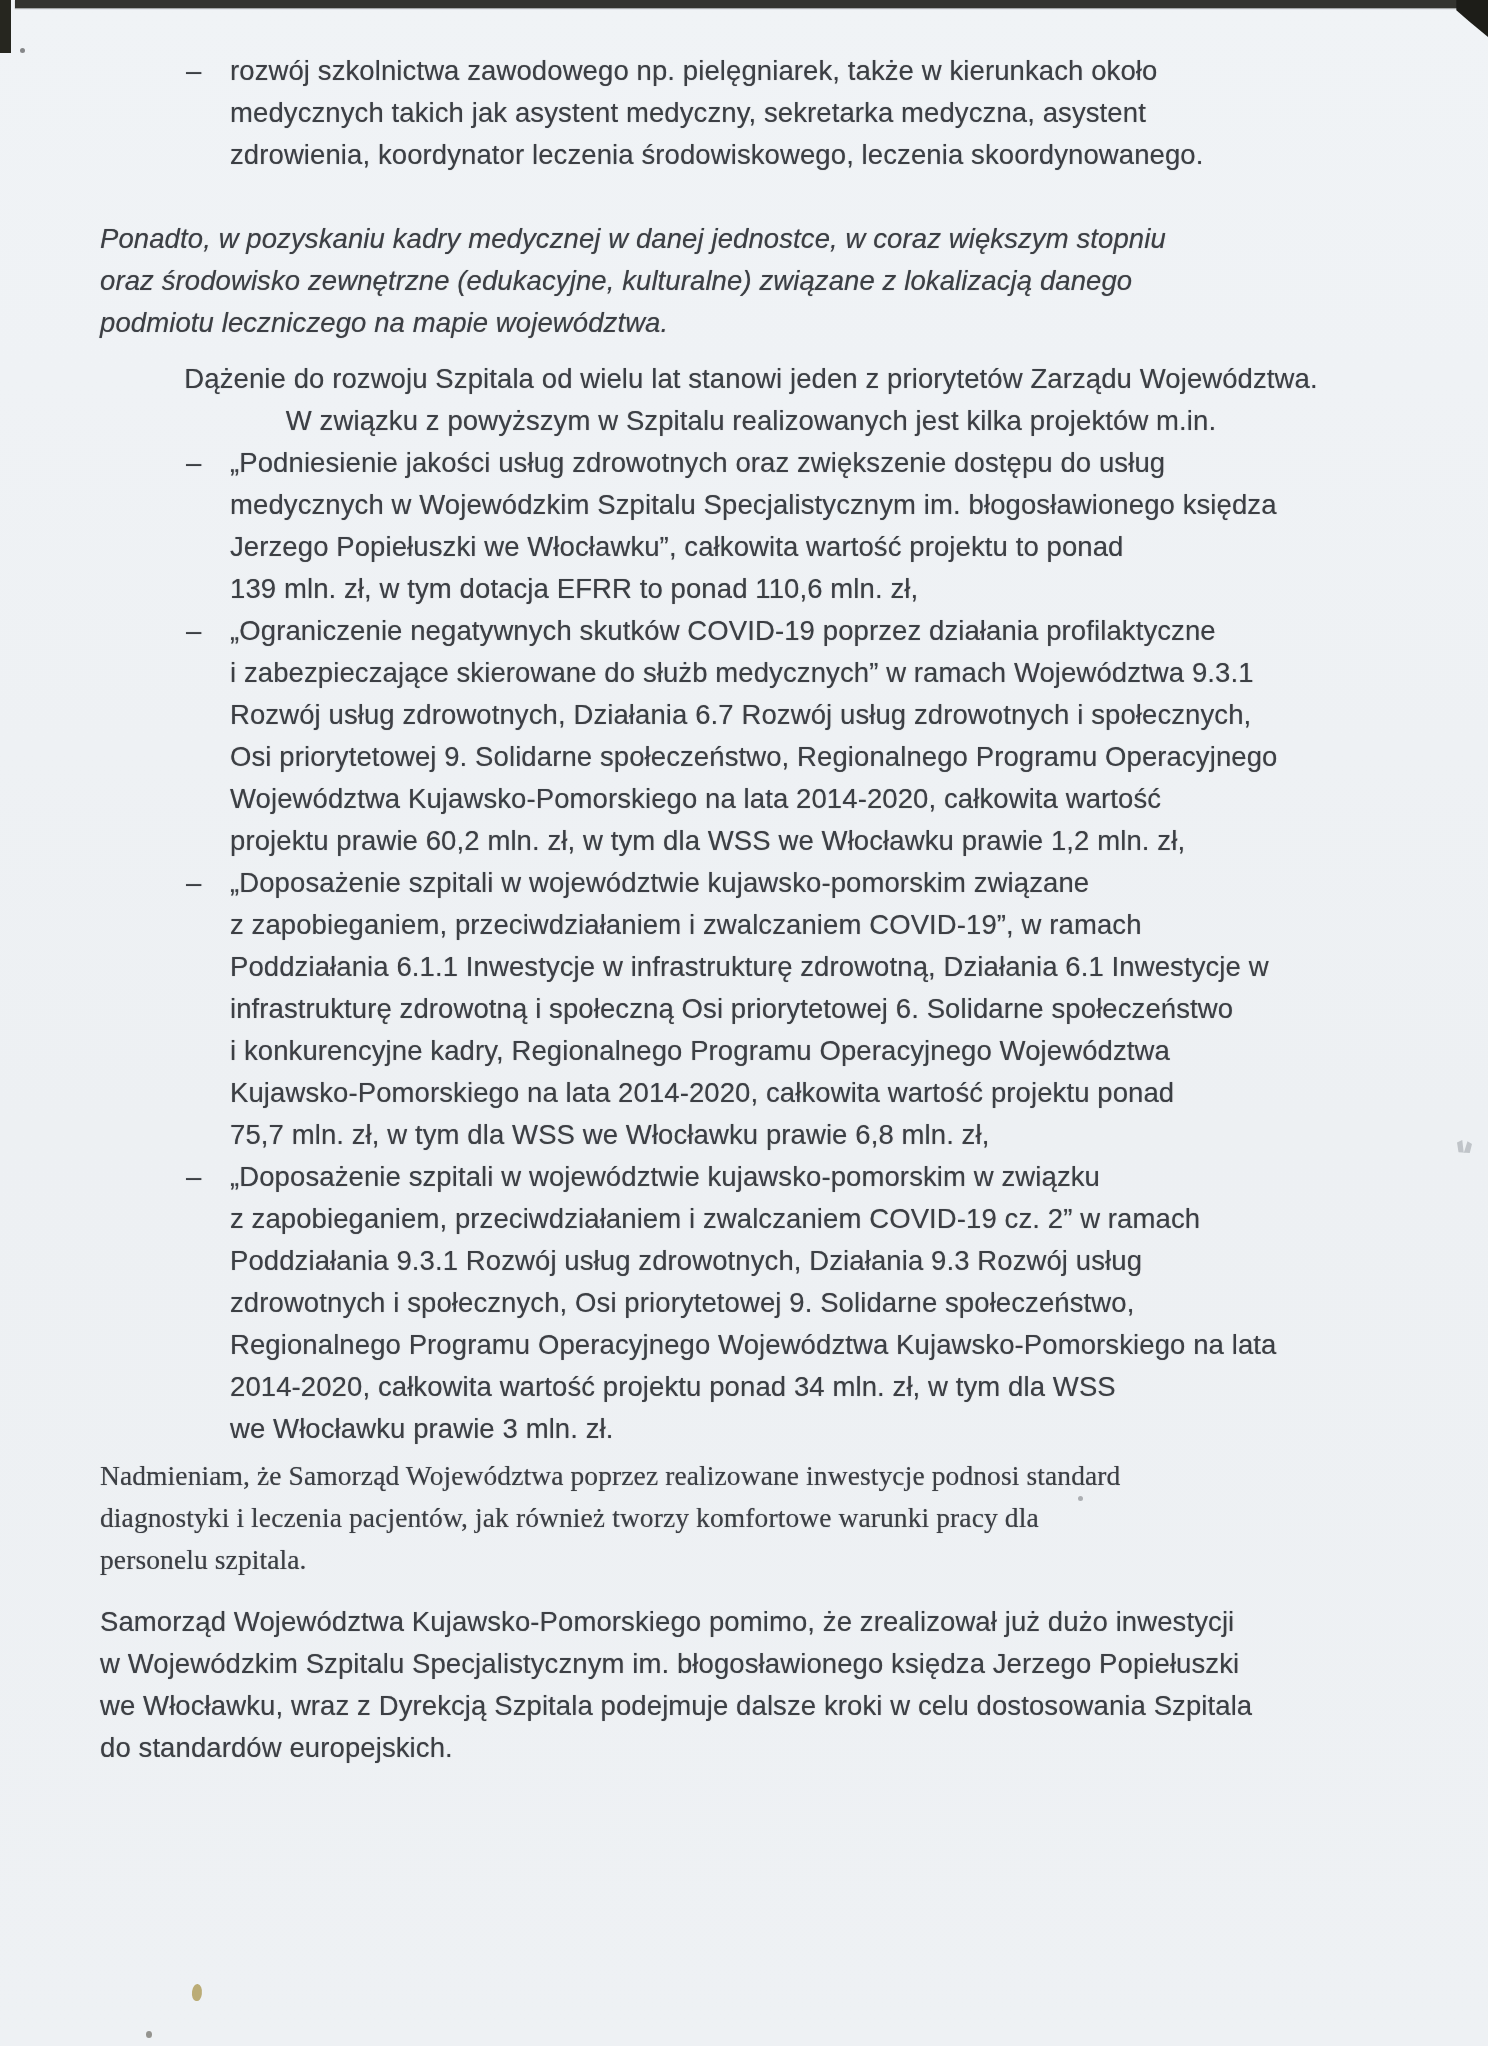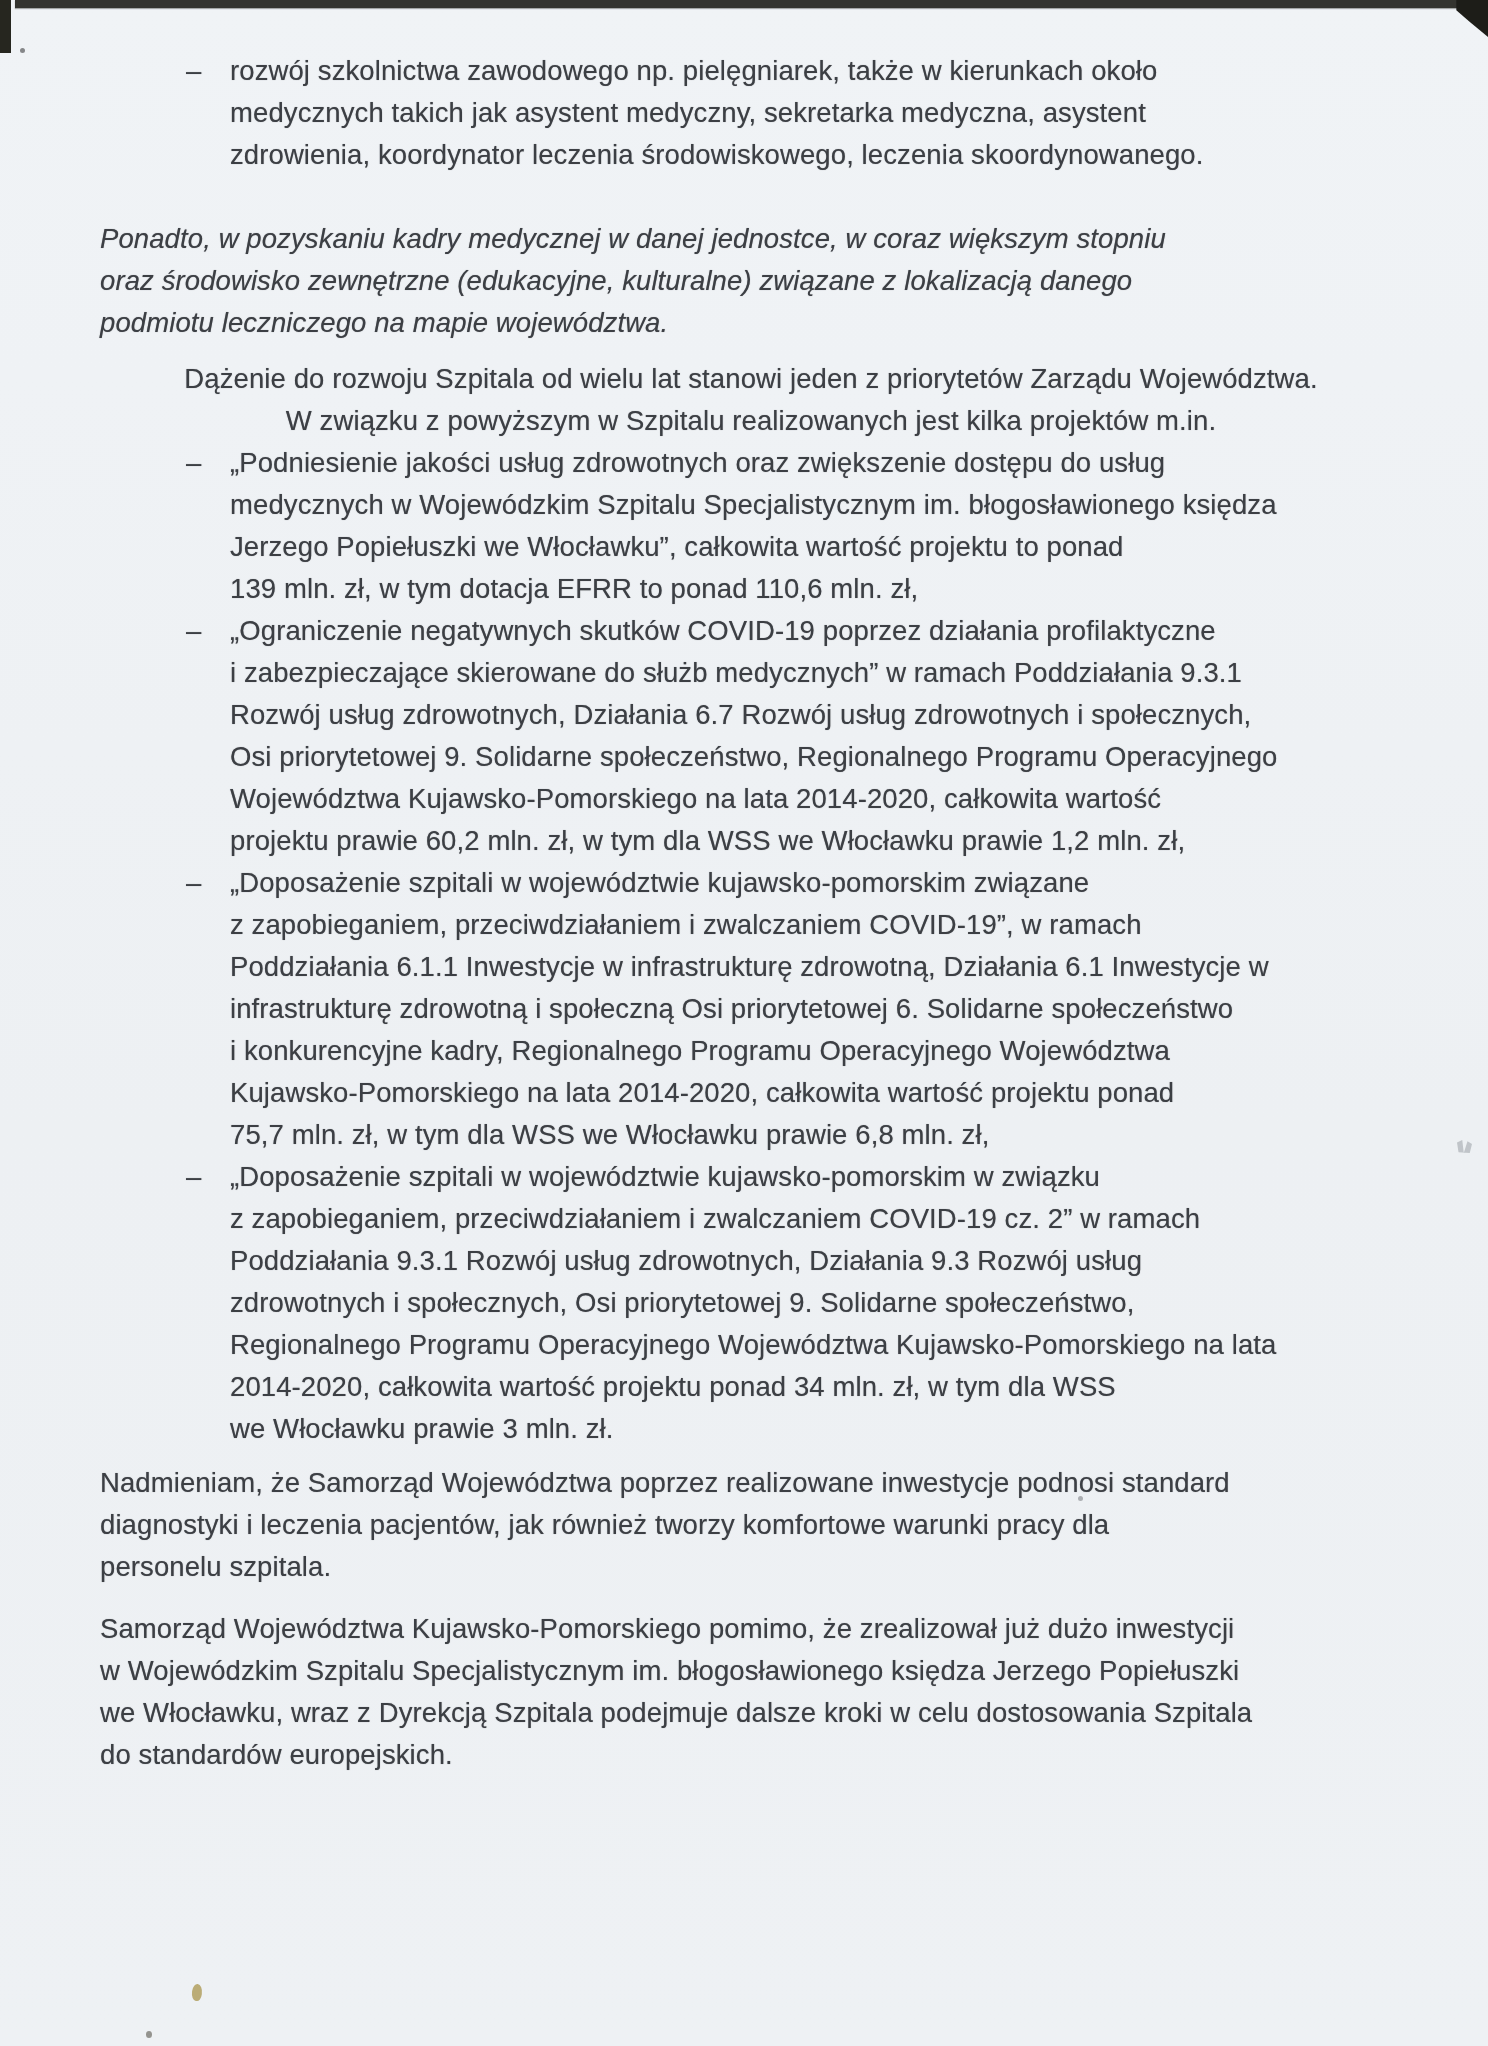--- a/index.html
+++ b/index.html
@@ -31,21 +31,21 @@
   .block.bullet { display: flex; align-items: flex-start; }
   .block.bullet .dash {
     flex: 0 0 44px;
     margin-left: 86px;
   }
   .block.bullet .lines { flex: 1 1 auto; }
 
   
   .block:nth-child(2) { margin-top: 42px; font-style: italic; }  
   .block:nth-child(3) { margin-top: 14px; text-align: center; }  
-  .block:nth-child(8) { margin-top: 12px; }   
+  .block:nth-child(8) { margin-top: 5px; font-family: Liberation Serif, serif; }   
   .block:nth-child(9) { margin-top: 20px; }  
 
   
   .artifact { position: absolute; pointer-events: none; }
   .edge-top {
     top: 0; left: 15px; right: 0; height: 8px;
     background: #34342f;
     box-shadow: 0 1px 1px rgba(52,52,47,0.4);
   }
   .edge-corner-left {
@@ -122,21 +122,21 @@
           <div class="line">„Podniesienie jakości usług zdrowotnych oraz zwiększenie dostępu do usług</div>
           <div class="line">medycznych w Wojewódzkim Szpitalu Specjalistycznym im. błogosławionego księdza</div>
           <div class="line">Jerzego Popiełuszki we Włocławku”, całkowita wartość projektu to ponad</div>
           <div class="line">139 mln. zł, w tym dotacja EFRR to ponad 110,6 mln. zł,</div>
         </div>
       </div>
       <div class="block bullet">
         <span class="dash">–</span>
         <div class="lines">
           <div class="line">„Ograniczenie negatywnych skutków COVID-19 poprzez działania profilaktyczne</div>
-          <div class="line">i zabezpieczające skierowane do służb medycznych” w ramach Poddziałania 9.3.1</div>
+          <div class="line">i zabezpieczające skierowane do służb medycznych” w ramach Województwa 9.3.1</div>
           <div class="line">Rozwój usług zdrowotnych, Działania 6.7 Rozwój usług zdrowotnych i społecznych,</div>
           <div class="line">Osi priorytetowej 9. Solidarne społeczeństwo, Regionalnego Programu Operacyjnego</div>
           <div class="line">Województwa Kujawsko-Pomorskiego na lata 2014-2020, całkowita wartość</div>
           <div class="line">projektu prawie 60,2 mln. zł, w tym dla WSS we Włocławku prawie 1,2 mln. zł,</div>
         </div>
       </div>
       <div class="block bullet">
         <span class="dash">–</span>
         <div class="lines">
           <div class="line">„Doposażenie szpitali w województwie kujawsko-pomorskim związane</div>

